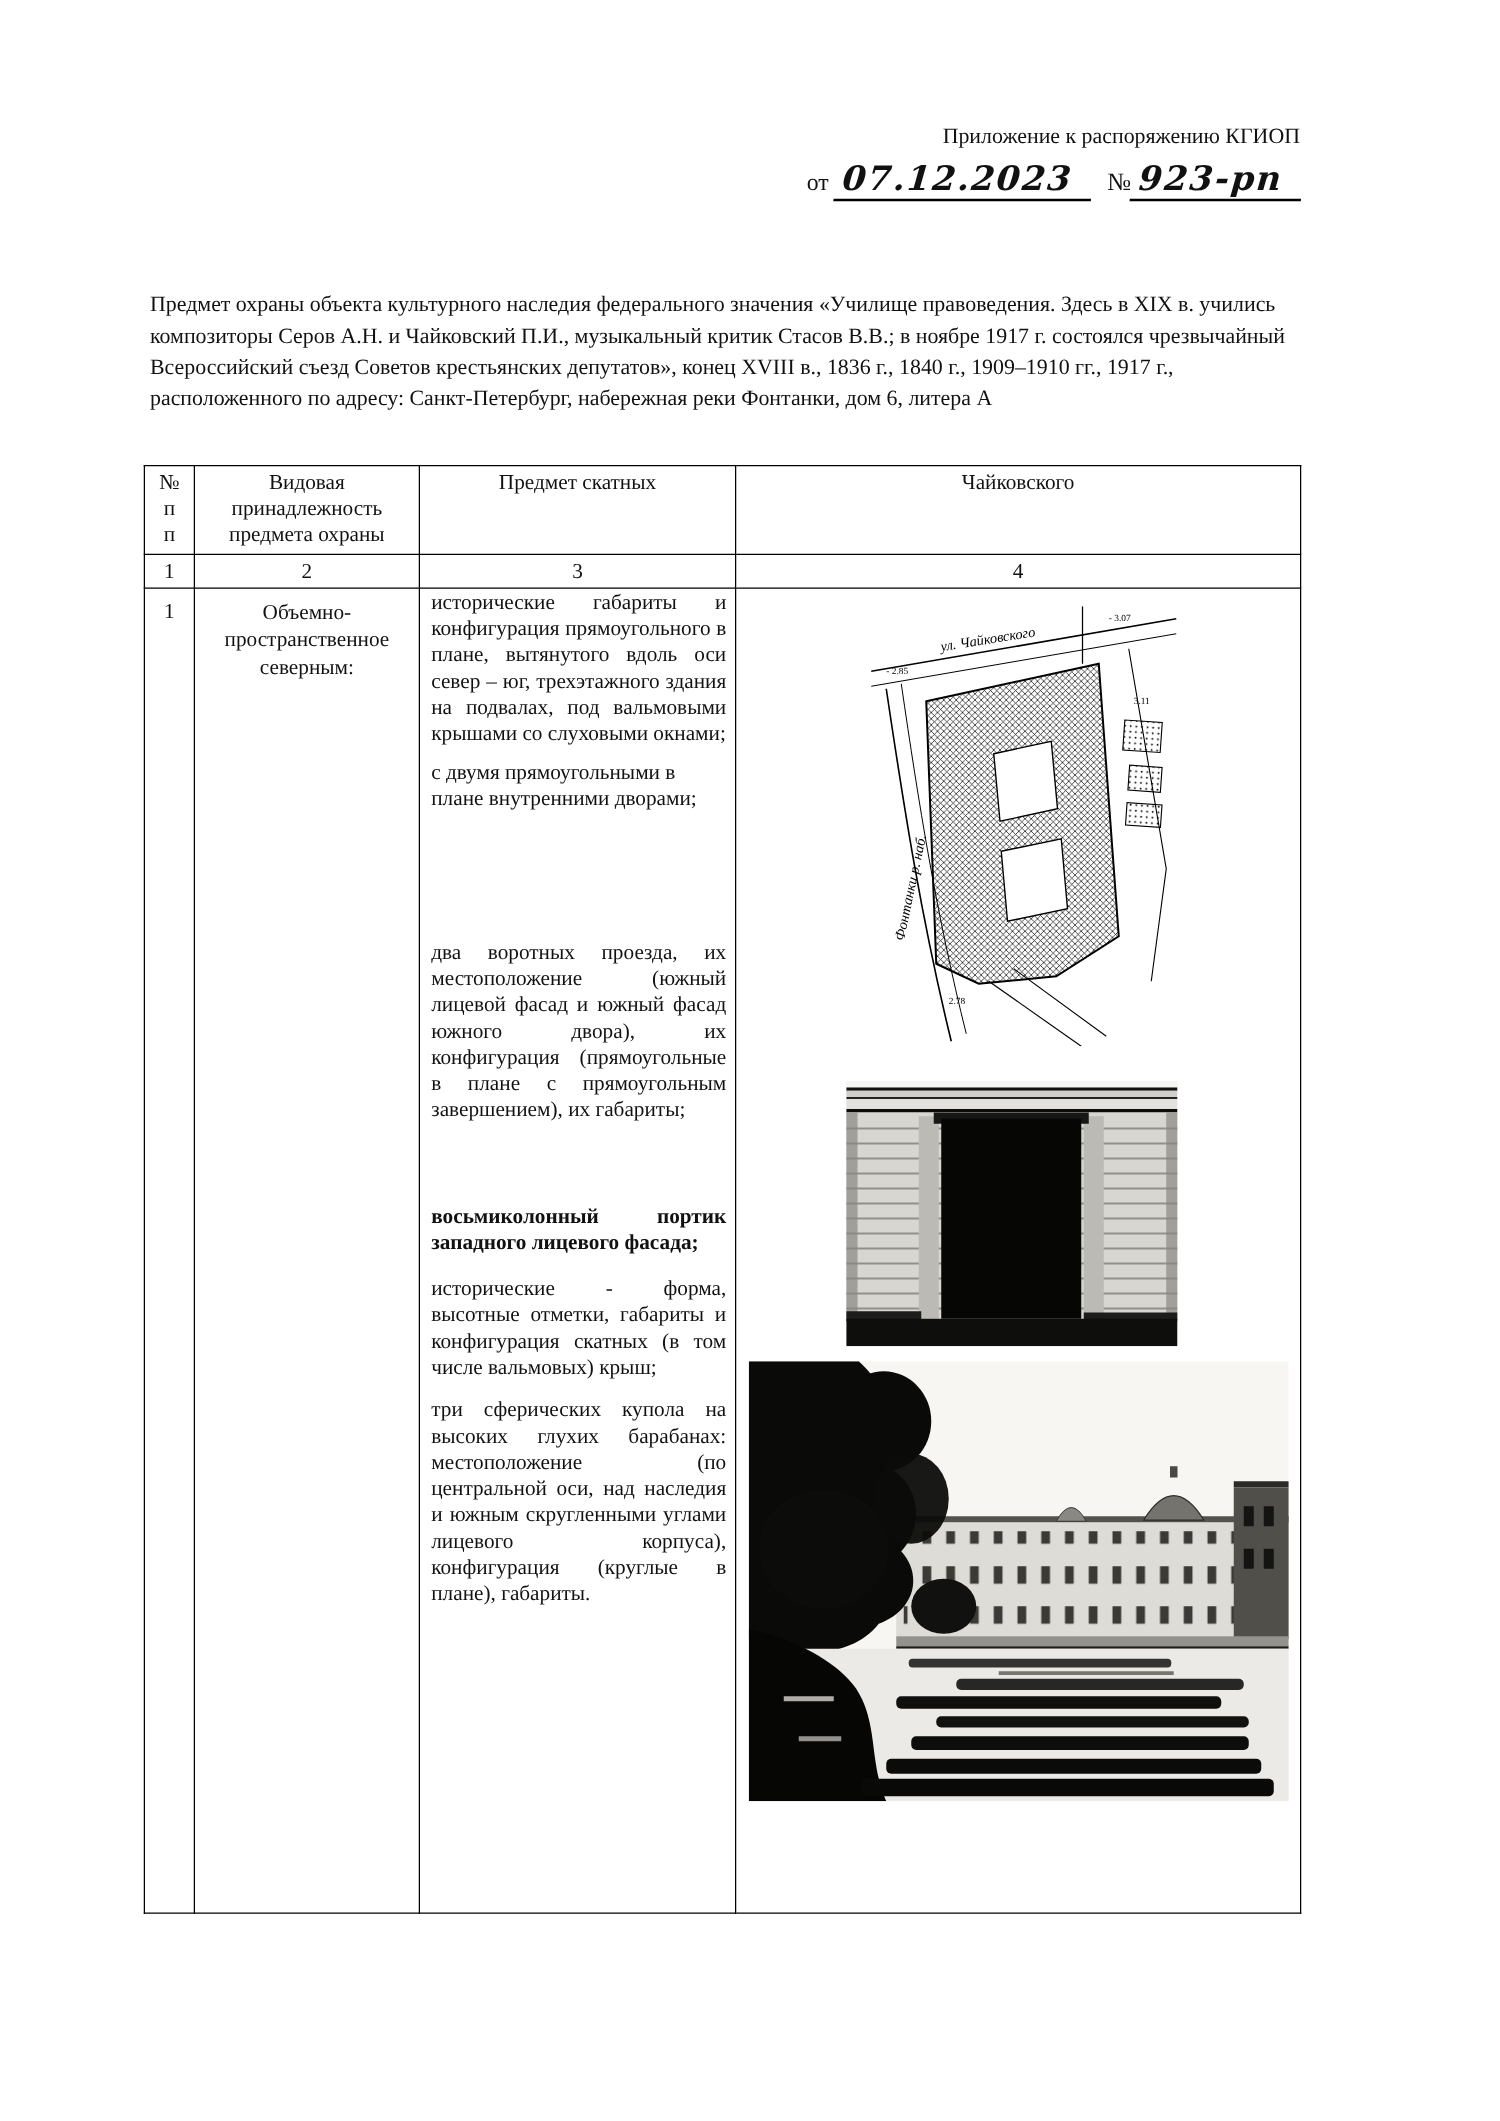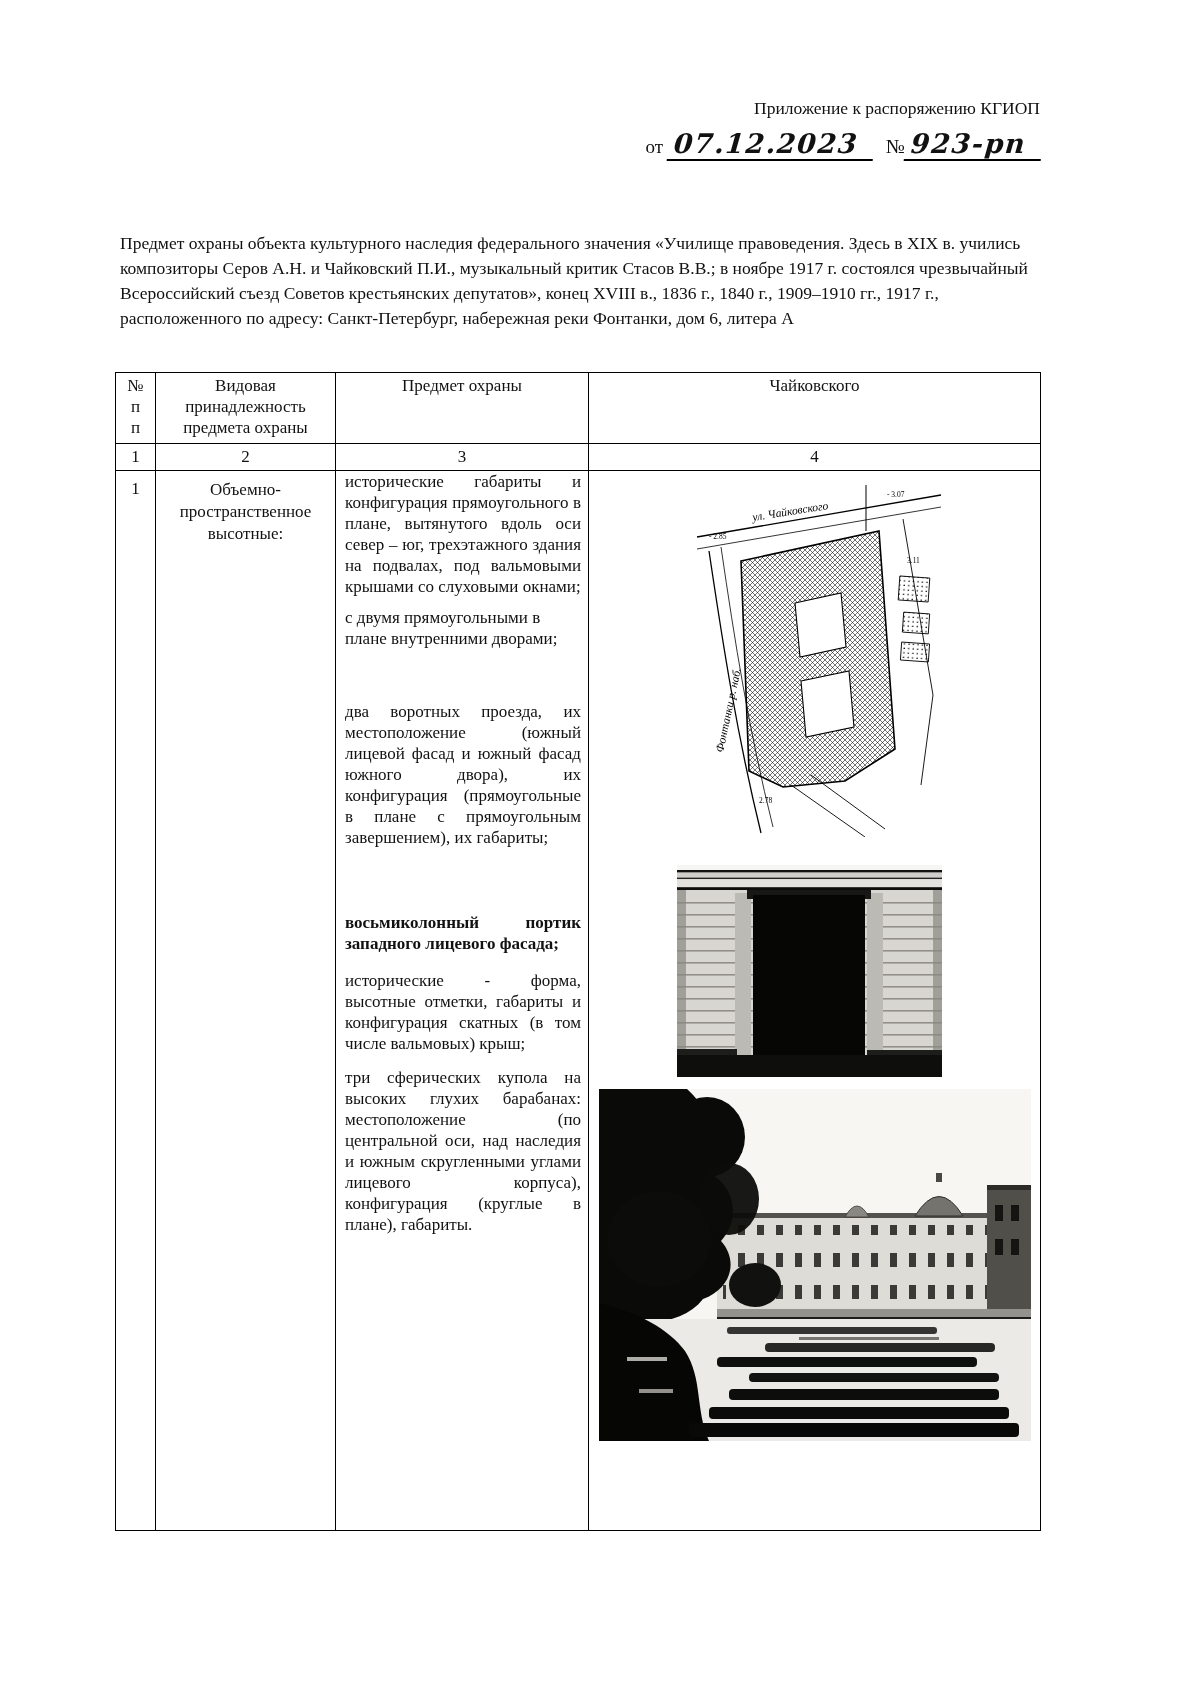--- a/index.html
+++ b/index.html
@@ -47,21 +47,21 @@
   .colnum-row td { text-align:center; line-height:25px; }
 
   .cell-rownum { text-align:center; padding-top:8px; }
   .cell-category { text-align:center; padding:8px 6px 0 6px; line-height:22px; }
 
   .cell-subject { padding:0 7px 0 9px; }
   .para { text-align:justify; line-height:21px; }
   .para.left { text-align:left; }
   .p0 { }
   .p1 { margin-top:10px; }
-  .p2 { margin-top:52px; }
+  .p2 { margin-top:102px; }
   .p3 { margin-top:64px;font-weight:bold; }
   .p4 { margin-top:16px; }
   .p5 { margin-top:13px; }
 
   .cell-photo { padding:0; }
   svg.map  { display:block; margin:14px 0 0 106px; }
   svg.gate { display:block; margin:28px 0 0 88px; }
   svg.bld  { display:block; margin:12px 0 0 10px; }
   .map-label { font-family:"Liberation Serif", serif; font-style:italic; }
 </style>
@@ -82,32 +82,32 @@
         <col style="width:180px">
         <col style="width:253px">
         <col style="width:452px">
     </colgroup>
     <tbody>
         <tr class="hdr-row">
       <td class="hdr-num">№
 п
 п</td>
       <td>Видовая принадлежность предмета охраны</td>
-      <td>Предмет охраны</td>
+      <td>Предмет скатных</td>
       <td>Чайковского</td>
     </tr>
     <tr class="colnum-row">
       <td>1</td>
       <td>2</td>
       <td>3</td>
       <td>4</td>
     </tr>
     <tr class="body-row">
       <td class="cell-rownum">1</td>
-      <td class="cell-category">Объемно-пространственное высотные:</td>
+      <td class="cell-category">Объемно-пространственное северным:</td>
       <td class="cell-subject">
         <p class="para p0">исторические габариты и конфигурация прямоугольного в плане, вытянутого вдоль оси север – юг, трехэтажного здания на подвалах, под вальмовыми крышами со слуховыми окнами;</p>
         <p class="para left p1">с двумя прямоугольными в плане внутренними дворами;</p>
         <p class="para p2">два воротных проезда, их местоположение (южный лицевой фасад и южный фасад южного двора), их конфигурация (прямоугольные в плане с прямоугольным завершением), их габариты;</p>
         <p class="para p3">восьмиколонный портик западного лицевого фасада;</p>
         <p class="para p4">исторические - форма, высотные отметки, габариты и конфигурация скатных (в том числе вальмовых) крыш;</p>
         <p class="para p5">три сферических купола на высоких глухих барабанах: местоположение (по центральной оси, над наследия и южным скругленными углами лицевого корпуса), конфигурация (круглые в плане), габариты.</p>
       </td>
       <td class="cell-photo">
 

